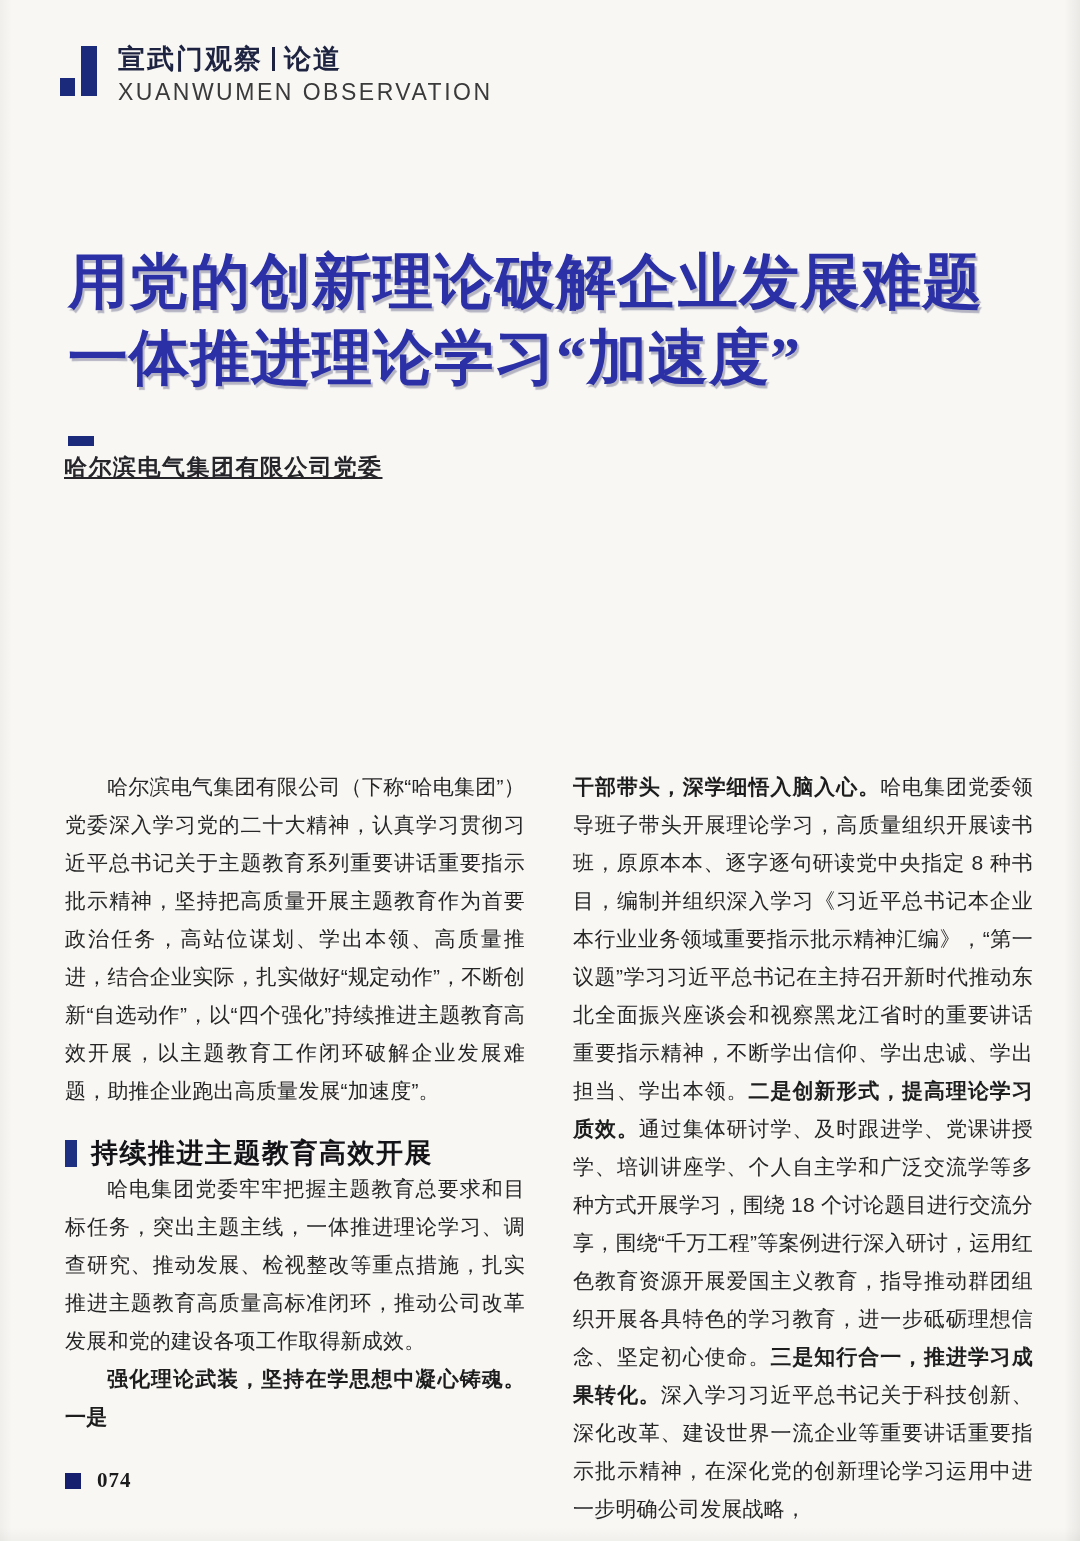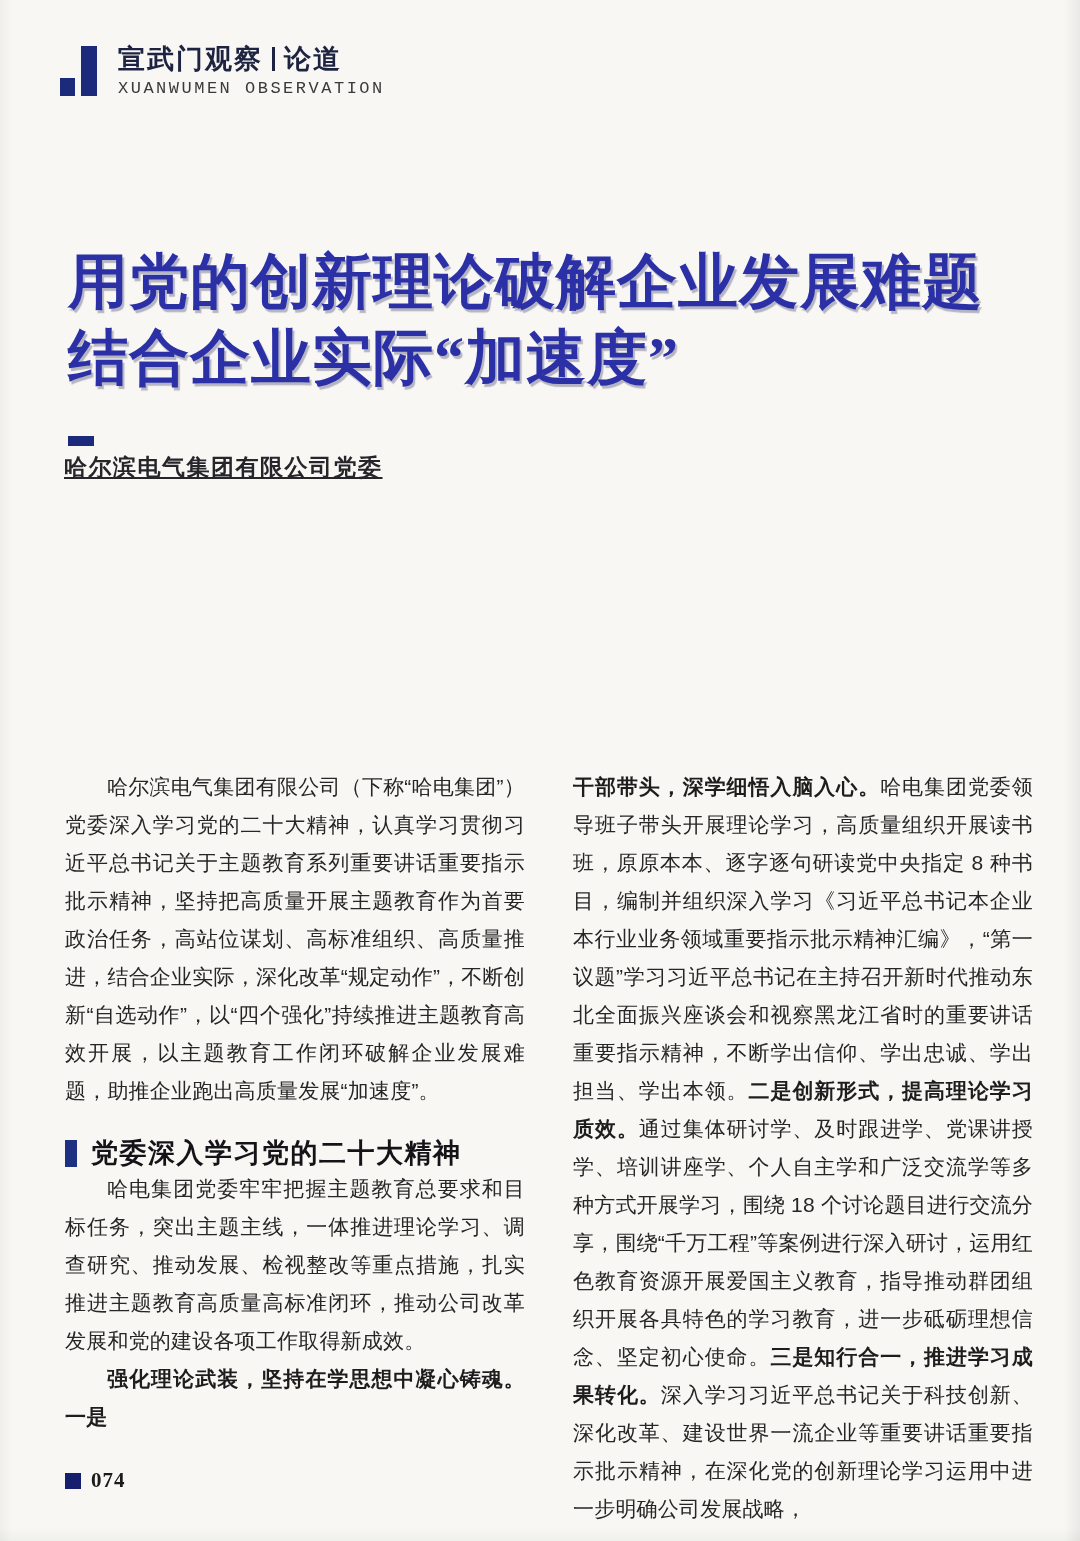--- a/index.html
+++ b/index.html
@@ -18,21 +18,21 @@
 
   
   .brand { position:absolute; top:44px; left:60px; display:flex; align-items:flex-start; }
   .brand-mark { position:relative; width:38px; height:54px; flex:0 0 auto; }
   .brand-mark .mark-square { position:absolute; left:0; bottom:2px; width:15px; height:18px; background:#1b2a7b; }
   .brand-mark .mark-bar    { position:absolute; left:21px; top:2px; width:16px; height:50px; background:#1b2a7b; }
   .brand-text { margin-left:20px; }
   .brand-cn-row { display:flex; align-items:center; gap:9px; }
   .brand-cn { font-size:27px; font-weight:700; color:#1d2340; letter-spacing:2px; line-height:30px; }
   .brand-divider { width:3px; height:24px; background:#1d2340; }
-  .brand-en { font-family:Liberation Mono, monospace; font-size:17px; color:#3a3a3a; letter-spacing:2.5px; margin-top:5px; }
+  .brand-en { font-family:Liberation Sans, sans-serif; font-size:23px; color:#3a3a3a; letter-spacing:2.5px; margin-top:5px; }
 
   
   .title {
     position:absolute; left:68px; top:244px; width:960px;
     font-family:"Liberation Serif", serif;
     font-weight:900; font-size:60px; line-height:76px;
     color:#2b30a6; letter-spacing:1px;
     text-shadow:2px 3px 1px rgba(25,25,80,0.30);
   }
 
@@ -50,21 +50,21 @@
   }
   p.body-para.indent { text-indent:2em; }
   .seg-bold { font-weight:700; color:#1d1d1d; }
 
   .section-heading { margin-top:26px; height:34px; display:flex; align-items:center; gap:14px; }
   .heading-bar { width:12px; height:27px; background:#1e3082; flex:0 0 auto; }
   .heading-text { font-size:27px; font-weight:700; color:#141418; letter-spacing:1.5px; white-space:nowrap; }
   .after-heading { }
 
   
-  .footer { position:absolute; left:65px; top:1468px; display:flex; align-items:center; gap:10px; }
+  .footer { position:absolute; left:65px; top:1468px; display:flex; align-items:center; gap:16px; }
   .footer-square { width:16px; height:16px; background:#151f6e; }
   .footer-num { font-family:"Liberation Serif", serif; font-size:21px; font-weight:700; color:#1b1b1b; letter-spacing:1px; }
 </style>
 </head>
 <body>
 
 <div class="page">
 
   <div class="brand">
     <div class="brand-mark">
@@ -76,34 +76,34 @@
         <span class="brand-cn">宣武门观察</span>
         <span class="brand-divider"></span>
         <span class="brand-cn">论道</span>
       </div>
       <div class="brand-en">XUANWUMEN  OBSERVATION</div>
     </div>
   </div>
 
   <div class="title">
     <div>用党的创新理论破解企业发展难题</div>
-    <div>结合企业实际“加速度”</div>
+    <div>一体推进理论学习“加速度”</div>
   </div>
 
   <div class="author-dash"></div>
   <div class="author">哈尔滨电气集团有限公司党委</div>
 
   <div class="body-grid">
     <div class="col">
       <div>
-          <p class="body-para indent"><span>哈尔滨电气集团有限公司（下称“哈电集团”）党委深入学习党的二十大精神，认真学习贯彻习近平总书记关于主题教育系列重要讲话重要指示批示精神，坚持把高质量开展主题教育作为首要政治任务，高站位谋划、高标准组织、高质量推进，结合企业实际，深化改革“规定动作”，不断创新“自选动作”，以“四个强化”持续推进主题教育高效开展，以主题教育工作闭环破解企业发展难题，助推企业跑出高质量发展“加速度”。</span></p>
+          <p class="body-para indent"><span>哈尔滨电气集团有限公司（下称“哈电集团”）党委深入学习党的二十大精神，认真学习贯彻习近平总书记关于主题教育系列重要讲话重要指示批示精神，坚持把高质量开展主题教育作为首要政治任务，高站位谋划、学出本领、高质量推进，结合企业实际，扎实做好“规定动作”，不断创新“自选动作”，以“四个强化”持续推进主题教育高效开展，以主题教育工作闭环破解企业发展难题，助推企业跑出高质量发展“加速度”。</span></p>
         </div>
       <div class="section-heading">
         <span class="heading-bar"></span>
-        <span class="heading-text">党委深入学习党的二十大精神</span>
+        <span class="heading-text">持续推进主题教育高效开展</span>
       </div>
       <div class="after-heading">
           <p class="body-para indent"><span>哈电集团党委牢牢把握主题教育总要求和目标任务，突出主题主线，一体推进理论学习、调查研究、推动发展、检视整改等重点措施，扎实推进主题教育高质量高标准闭环，推动公司改革发展和党的建设各项工作取得新成效。</span></p>
           <p class="body-para indent"><span class="seg-bold">强化理论武装，坚持在学思想中凝心铸魂。一是</span></p>
         </div>
     </div>
     <div class="col">
       <div>
           <p class="body-para"><span class="seg-bold">干部带头，深学细悟入脑入心。</span><span>哈电集团党委领导班子带头开展理论学习，高质量组织开展读书班，原原本本、逐字逐句研读党中央指定 8 种书目，编制并组织深入学习《习近平总书记本企业本行业业务领域重要指示批示精神汇编》，“第一议题”学习习近平总书记在主持召开新时代推动东北全面振兴座谈会和视察黑龙江省时的重要讲话重要指示精神，不断学出信仰、学出忠诚、学出担当、学出本领。</span><span class="seg-bold">二是创新形式，提高理论学习质效。</span><span>通过集体研讨学、及时跟进学、党课讲授学、培训讲座学、个人自主学和广泛交流学等多种方式开展学习，围绕 18 个讨论题目进行交流分享，围绕“千万工程”等案例进行深入研讨，运用红色教育资源开展爱国主义教育，指导推动群团组织开展各具特色的学习教育，进一步砥砺理想信念、坚定初心使命。</span><span class="seg-bold">三是知行合一，推进学习成果转化。</span><span>深入学习习近平总书记关于科技创新、深化改革、建设世界一流企业等重要讲话重要指示批示精神，在深化党的创新理论学习运用中进一步明确公司发展战略，</span></p>
         </div>

